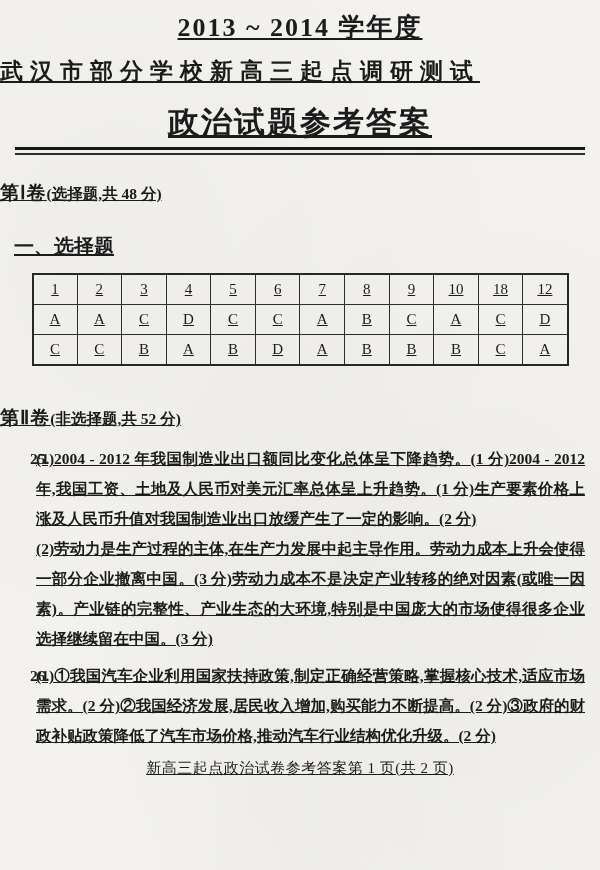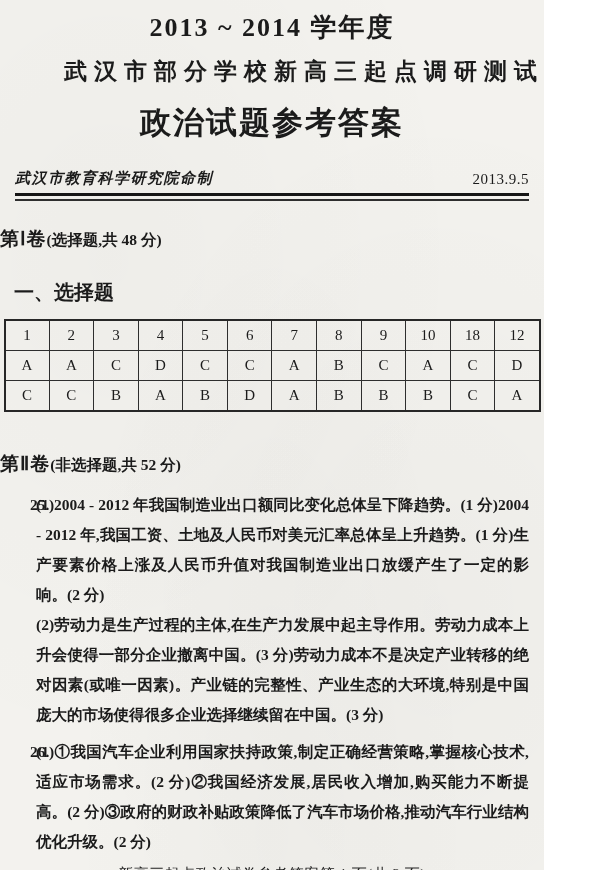--- a/index.html
+++ b/index.html
@@ -1,39 +1,40 @@
 <!DOCTYPE html>
 <html><head>
 <meta charset="utf-8">
 <style>
   html, body { margin: 0; padding: 0; }
   .page {
     position: relative;
-    width: 544px;
+    width: 600px;
     height: 870px;
     background: #f3f2ee;
     background-image:
       radial-gradient(ellipse at 20% 30%, rgba(0,0,0,0.018), transparent 60%),
       radial-gradient(ellipse at 80% 70%, rgba(0,0,0,0.022), transparent 60%),
       radial-gradient(ellipse at 50% 95%, rgba(0,0,0,0.015), transparent 55%);
     font-family: "Liberation Serif", serif;
     color: #1b1b1b;
     overflow: hidden;
     box-sizing: border-box;
+    text-decoration: underline;
   }
   .title-year {
     text-align: center;
     font-size: 26px;
     line-height: 32px;
     margin-top: 12px;
     font-weight: 600;
     letter-spacing: 2px;
   }
   .title-school {
-    text-align: right;
+    text-align: left;
     font-size: 23px;
     line-height: 30px;
     margin-top: 13px;
     font-weight: 600;
     letter-spacing: 7px;
   }
   .title-answer {
     text-align: center;
     font-size: 31px;
     line-height: 38px;
@@ -124,24 +125,20 @@
 </style>
 </head>
 <body>
 
 <div class="page">
 
   <div class="title-year">2013 ~ 2014 学年度</div>
   <div class="title-school">武汉市部分学校新高三起点调研测试</div>
   <div class="title-answer">政治试题参考答案</div>
 
-  <div class="issuer-line">
-    <span class="issuer">武汉市教育科学研究院命制</span>
-    <span class="exam-date">2013.9.5</span>
-  </div>
   <div class="double-rule"></div>
 
   <div class="part-heading">
     <span class="part-title">第Ⅰ卷</span><span class="part-sub">(选择题,共 48 分)</span>
   </div>
 
   <div class="section-heading">一、选择题</div>
 
   <table class="answers">
     <tbody>

